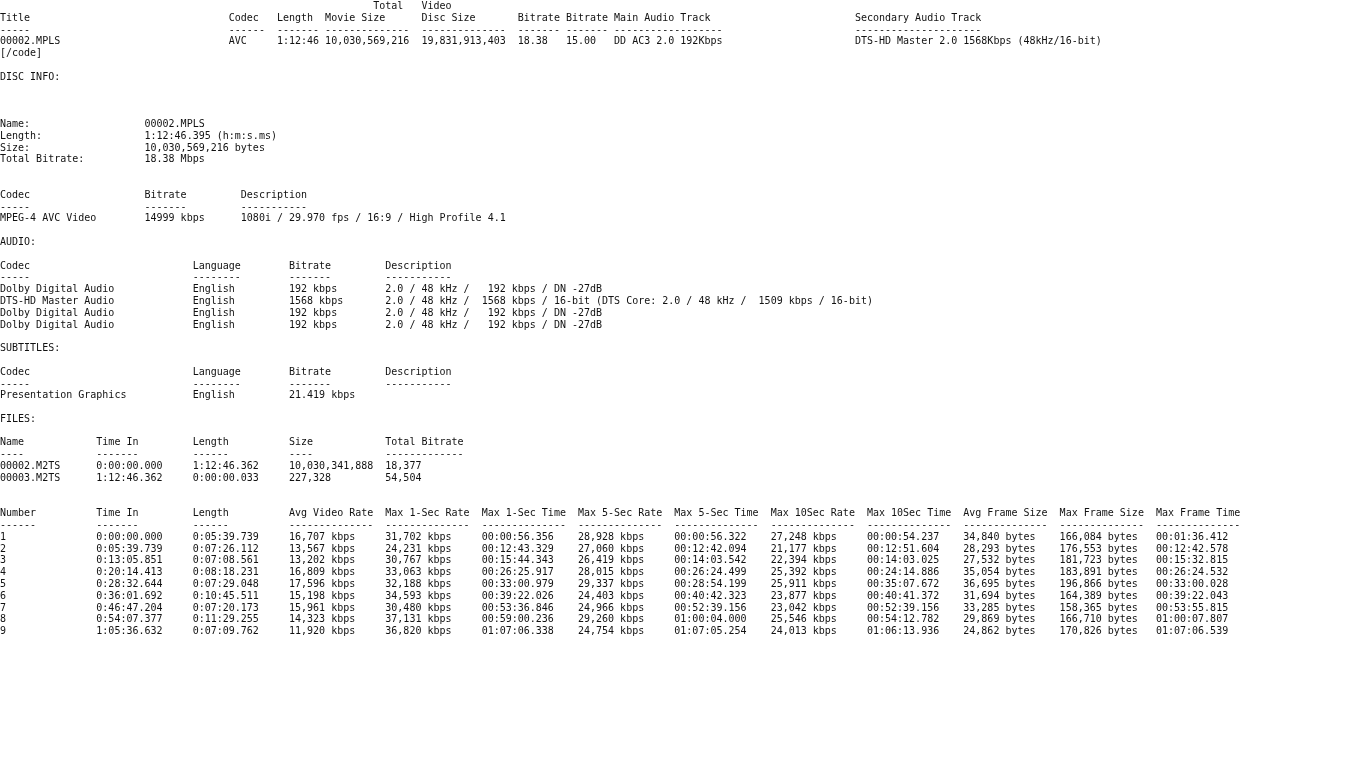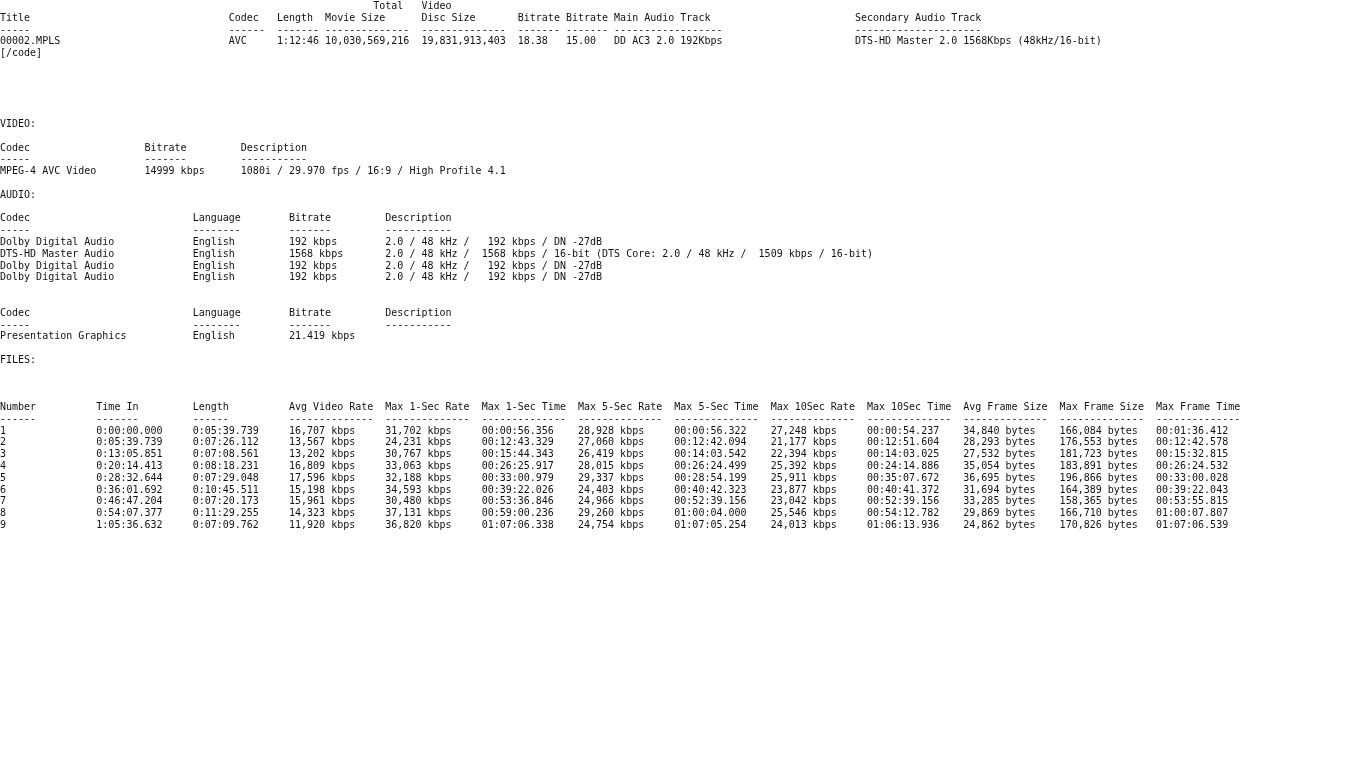--- a/index.html
+++ b/index.html
@@ -45,30 +45,35 @@
 
   <pre class="block"><span>                                                              Total   Video</span>
 <span>Title                                 Codec   Length  Movie Size      Disc Size       Bitrate Bitrate Main Audio Track                        Secondary Audio Track</span>
 <span>-----                                 ------  ------- --------------  --------------  ------- ------- ------------------                      ---------------------</span>
 <span>00002.MPLS                            AVC     1:12:46 10,030,569,216  19,831,913,403  18.38   15.00   DD AC3 2.0 192Kbps                      DTS-HD Master 2.0 1568Kbps (48kHz/16-bit)</span>
 <span>[/code]</span>
 </pre>
 
   <div class="spacer"></div>
 
+  <pre class="block"><span>DISC INFO:</span>
+</pre>
   <div class="spacer"></div>
 
   <div class="spacer"></div>
 
   <div class="spacer"></div>
+  <pre class="block"><span>Name:                   00002.MPLS</span>
+<span>Length:                 1:12:46.395 (h:m:s.ms)</span>
+<span>Size:                   10,030,569,216 bytes</span>
+<span>Total Bitrate:          18.38 Mbps</span>
+</pre>
 
   <div class="spacer"></div>
 
-  <pre class="block"><span>VIDEO:</span>
-</pre>
   <div class="spacer"></div>
   <pre class="block"><span>Codec                   Bitrate         Description</span>
 <span>-----                   -------         -----------</span>
 <span>MPEG-4 AVC Video        14999 kbps      1080i / 29.970 fps / 16:9 / High Profile 4.1</span>
 </pre>
 
   <div class="spacer"></div>
 
   <pre class="block"><span>AUDIO:</span>
 </pre>
@@ -76,31 +81,38 @@
   <pre class="block"><span>Codec                           Language        Bitrate         Description</span>
 <span>-----                           --------        -------         -----------</span>
 <span>Dolby Digital Audio             English         192 kbps        2.0 / 48 kHz /   192 kbps / DN -27dB</span>
 <span>DTS-HD Master Audio             English         1568 kbps       2.0 / 48 kHz /  1568 kbps / 16-bit (DTS Core: 2.0 / 48 kHz /  1509 kbps / 16-bit)</span>
 <span>Dolby Digital Audio             English         192 kbps        2.0 / 48 kHz /   192 kbps / DN -27dB</span>
 <span>Dolby Digital Audio             English         192 kbps        2.0 / 48 kHz /   192 kbps / DN -27dB</span>
 </pre>
 
   <div class="spacer"></div>
 
+  <pre class="block"><span>SUBTITLES:</span>
+</pre>
   <div class="spacer"></div>
   <pre class="block"><span>Codec                           Language        Bitrate         Description</span>
 <span>-----                           --------        -------         -----------</span>
 <span>Presentation Graphics           English         21.419 kbps</span>
 </pre>
 
   <div class="spacer"></div>
 
   <pre class="block"><span>FILES:</span>
 </pre>
   <div class="spacer"></div>
+  <pre class="block"><span>Name            Time In         Length          Size            Total Bitrate</span>
+<span>----            -------         ------          ----            -------------</span>
+<span>00002.M2TS      0:00:00.000     1:12:46.362     10,030,341,888  18,377</span>
+<span>00003.M2TS      1:12:46.362     0:00:00.033     227,328         54,504</span>
+</pre>
 
   <div class="spacer"></div>
 
   <div class="spacer"></div>
   <pre class="block"><span>Number          Time In         Length          Avg Video Rate  Max 1-Sec Rate  Max 1-Sec Time  Max 5-Sec Rate  Max 5-Sec Time  Max 10Sec Rate  Max 10Sec Time  Avg Frame Size  Max Frame Size  Max Frame Time</span>
 <span>------          -------         ------          --------------  --------------  --------------  --------------  --------------  --------------  --------------  --------------  --------------  --------------</span>
 <span>1               0:00:00.000     0:05:39.739     16,707 kbps     31,702 kbps     00:00:56.356    28,928 kbps     00:00:56.322    27,248 kbps     00:00:54.237    34,840 bytes    166,084 bytes   00:01:36.412</span>
 <span>2               0:05:39.739     0:07:26.112     13,567 kbps     24,231 kbps     00:12:43.329    27,060 kbps     00:12:42.094    21,177 kbps     00:12:51.604    28,293 bytes    176,553 bytes   00:12:42.578</span>
 <span>3               0:13:05.851     0:07:08.561     13,202 kbps     30,767 kbps     00:15:44.343    26,419 kbps     00:14:03.542    22,394 kbps     00:14:03.025    27,532 bytes    181,723 bytes   00:15:32.815</span>
 <span>4               0:20:14.413     0:08:18.231     16,809 kbps     33,063 kbps     00:26:25.917    28,015 kbps     00:26:24.499    25,392 kbps     00:24:14.886    35,054 bytes    183,891 bytes   00:26:24.532</span>

